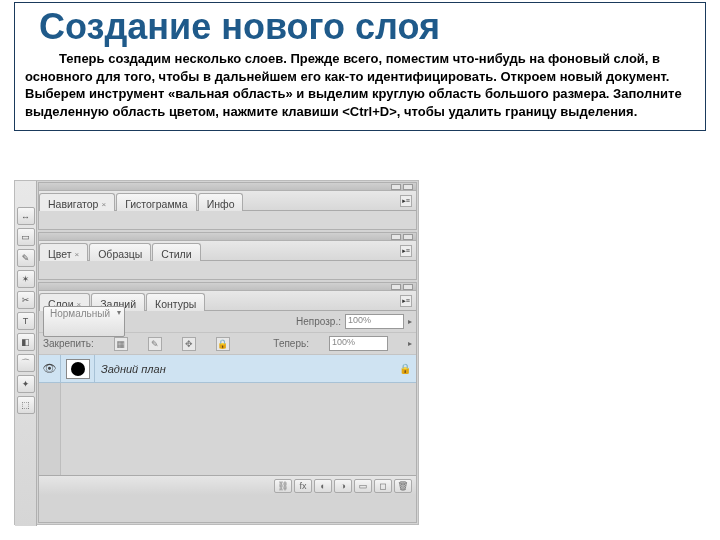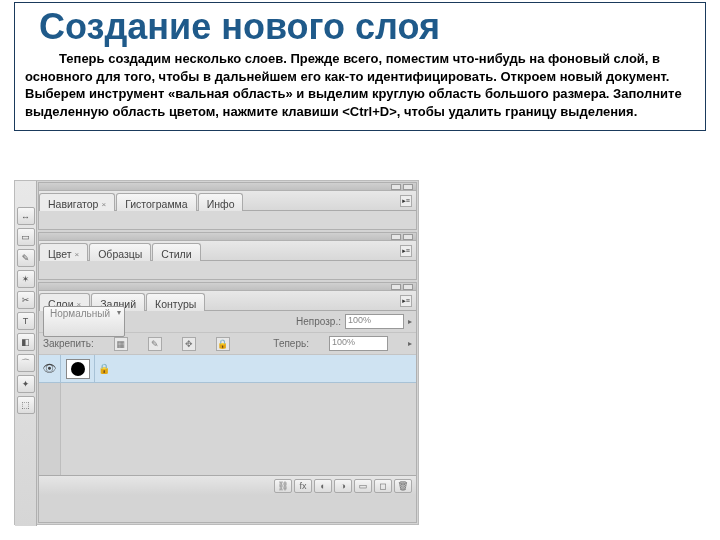--- a/index.html
+++ b/index.html
@@ -147,20 +147,21 @@
       <div class="layers-list">
         <div class="layer-row">
           <div class="eye-col">
               <span class="eye-icon">👁</span>
             </div>
           <div class="thumb-col">
               <div class="thumb">
                 <div class="circle"></div>
               </div>
             </div>
+          <div class="layer-name">Задний план</div>
           <div class="layer-lock">🔒</div>
         </div>
         <div class="layers-empty">
             <div class="eyecol-bg"></div>
           </div>
       </div>
       <div class="panel-footer">
         <div class="foot-btn">⛓</div>
         <div class="foot-btn">fx</div>
         <div class="foot-btn">◐</div>

